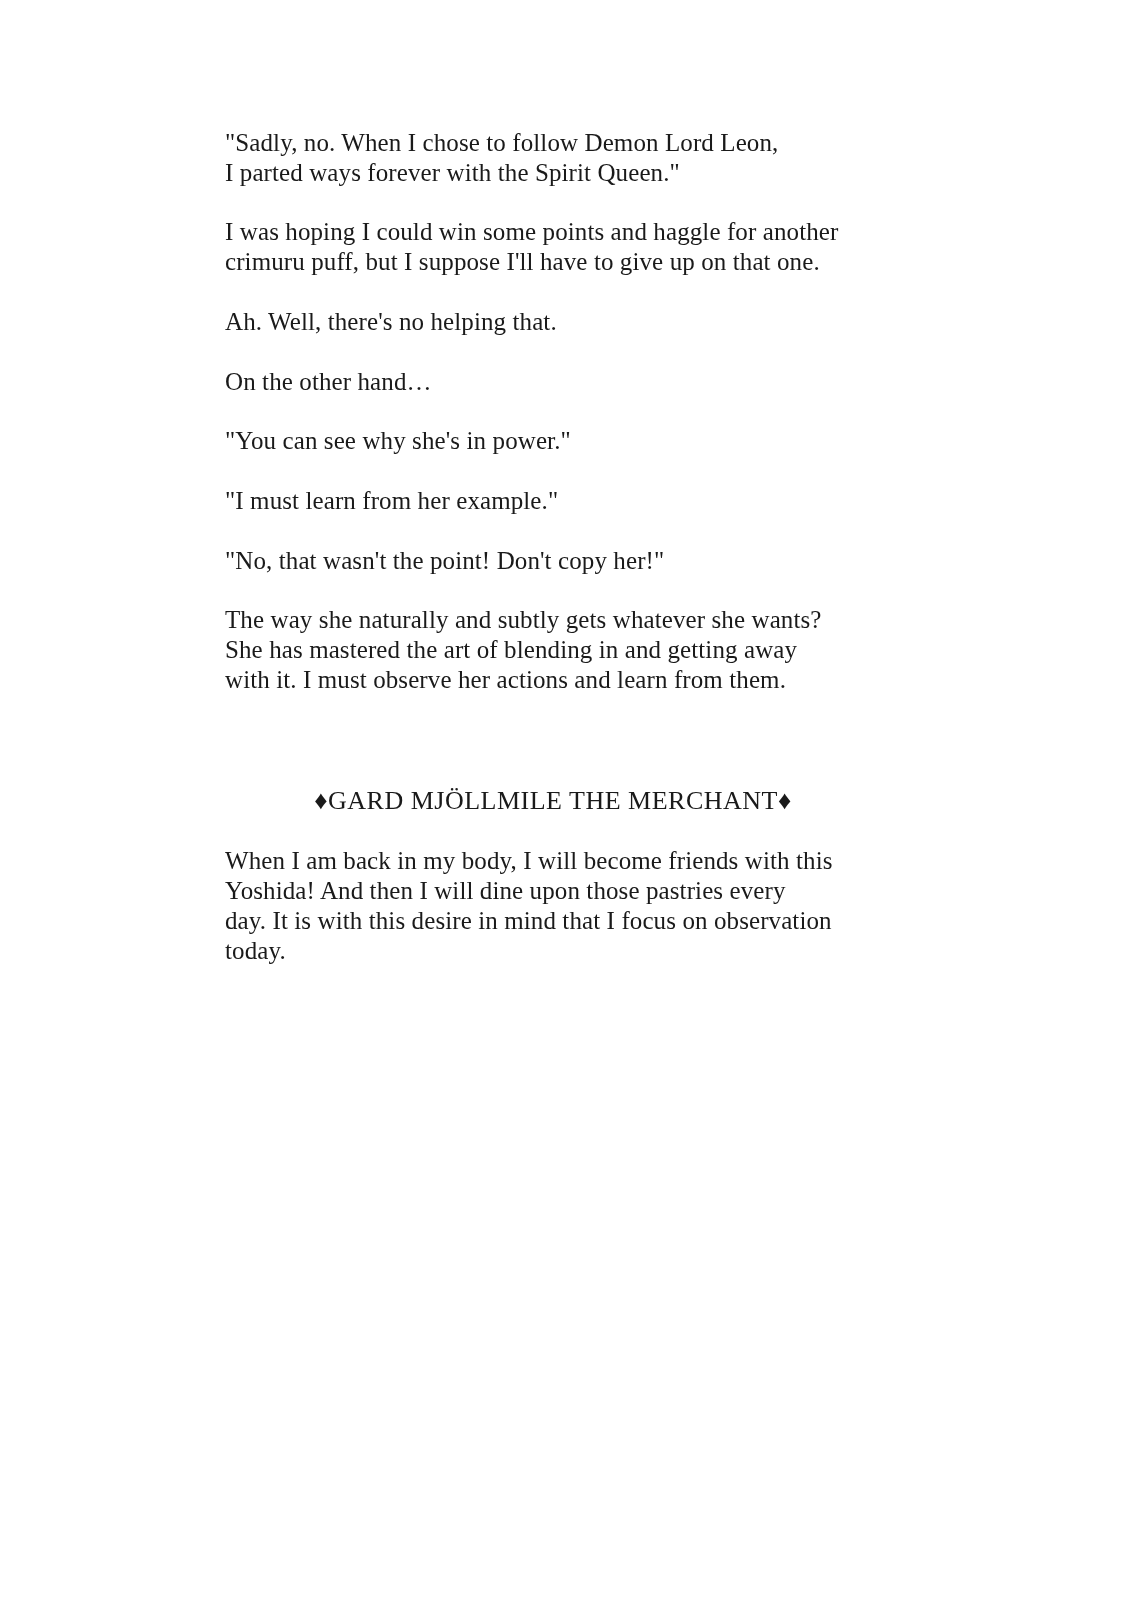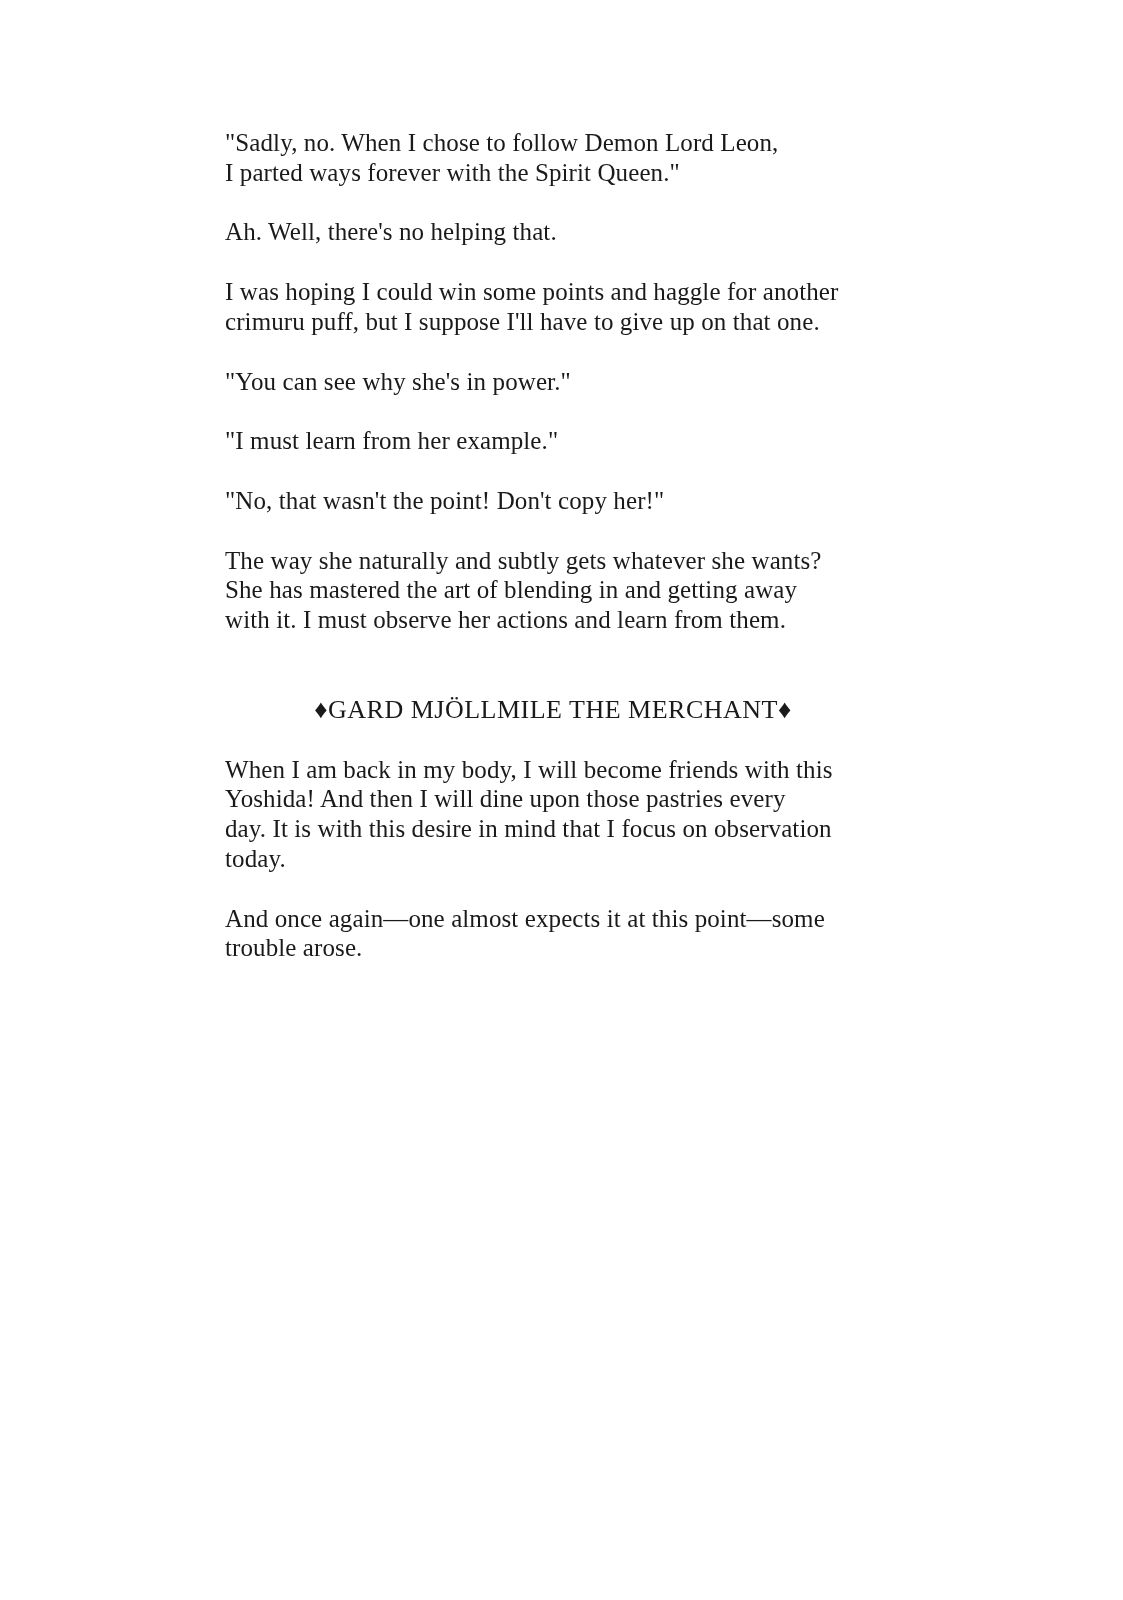--- a/index.html
+++ b/index.html
@@ -23,46 +23,45 @@
     width: 690px;
   }
   .text-column p {
     margin: 0 0 30px 0;
     font-size: 25px;
     line-height: 29.7px;
     white-space: pre-line;
     letter-spacing: 0.1px;
   }
   .section-heading {
-    margin: 60px 34px 30px 0;
+    margin: 92px 34px 30px 0;
     font-size: 26px;
     line-height: 30px;
     font-weight: normal;
     text-align: center;
     white-space: nowrap;
     letter-spacing: 0.5px;
   }
 </style>
 </head>
 <body>
 
 <div class="page">
   <div class="text-column">
     <p>"Sadly, no. When I chose to follow Demon Lord Leon,
 I parted ways forever with the Spirit Queen."</p>
-    <p>Ah. Well, there's no helping that.</p>
     <p>I was hoping I could win some points and haggle for another
 crimuru puff, but I suppose I'll have to give up on that one.</p>
+    <p>Ah. Well, there's no helping that.</p>
+    <p>On the other hand…</p>
     <p>"You can see why she's in power."</p>
     <p>"I must learn from her example."</p>
     <p>"No, that wasn't the point! Don't copy her!"</p>
     <p>The way she naturally and subtly gets whatever she wants?
 She has mastered the art of blending in and getting away
 with it. I must observe her actions and learn from them.</p>
     <h2 class="section-heading">♦GARD MJÖLLMILE THE MERCHANT♦</h2>
     <p>When I am back in my body, I will become friends with this
 Yoshida! And then I will dine upon those pastries every
 day. It is with this desire in mind that I focus on observation
 today.</p>
-    <p>And once again—one almost expects it at this point—some
-trouble arose.</p>
   </div>
 </div>
 
 </body></html>

